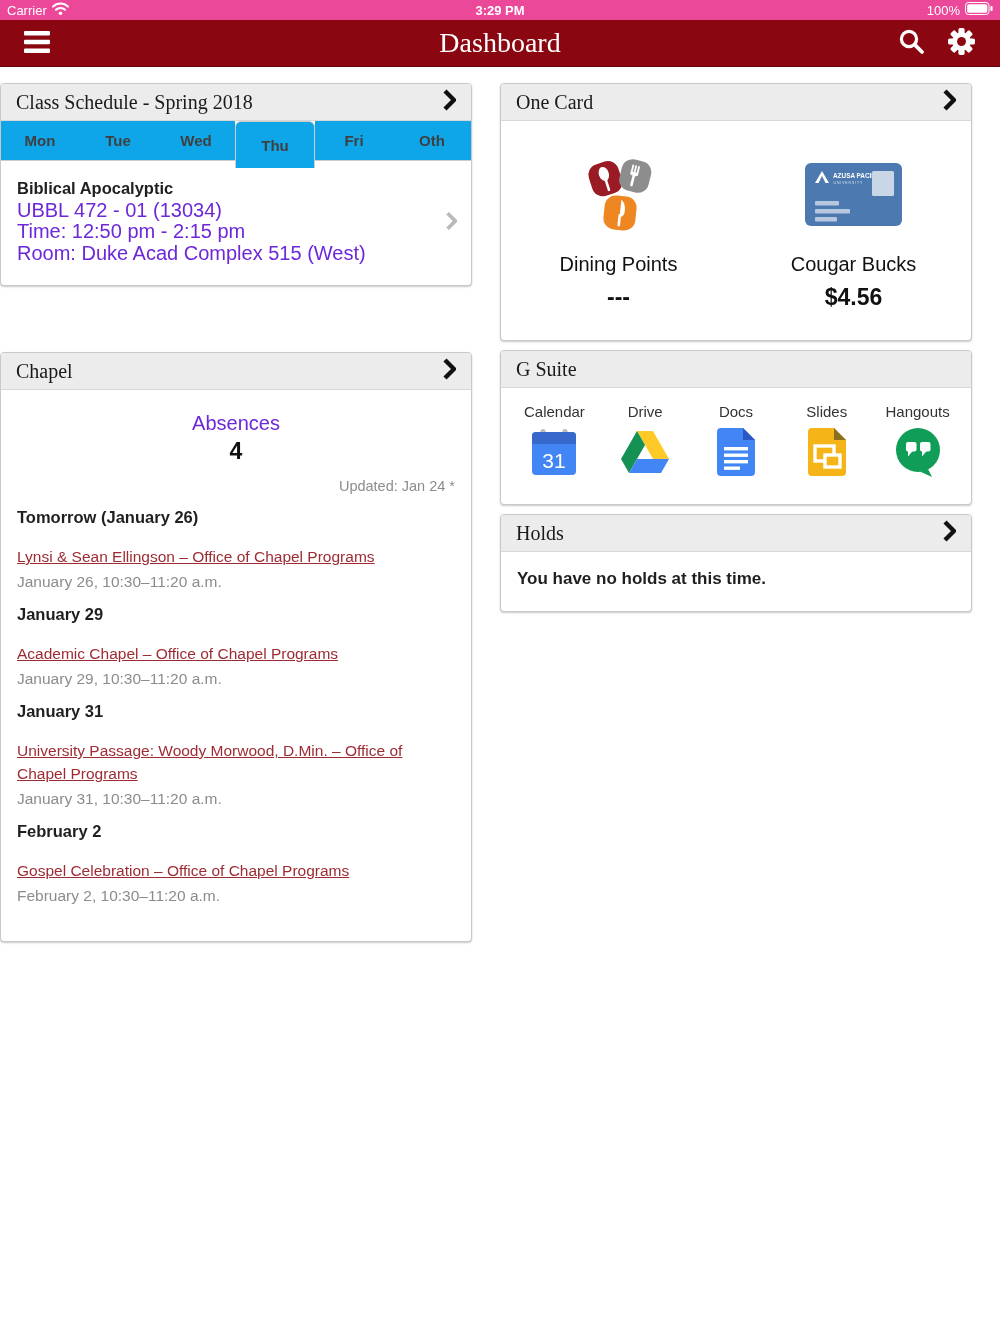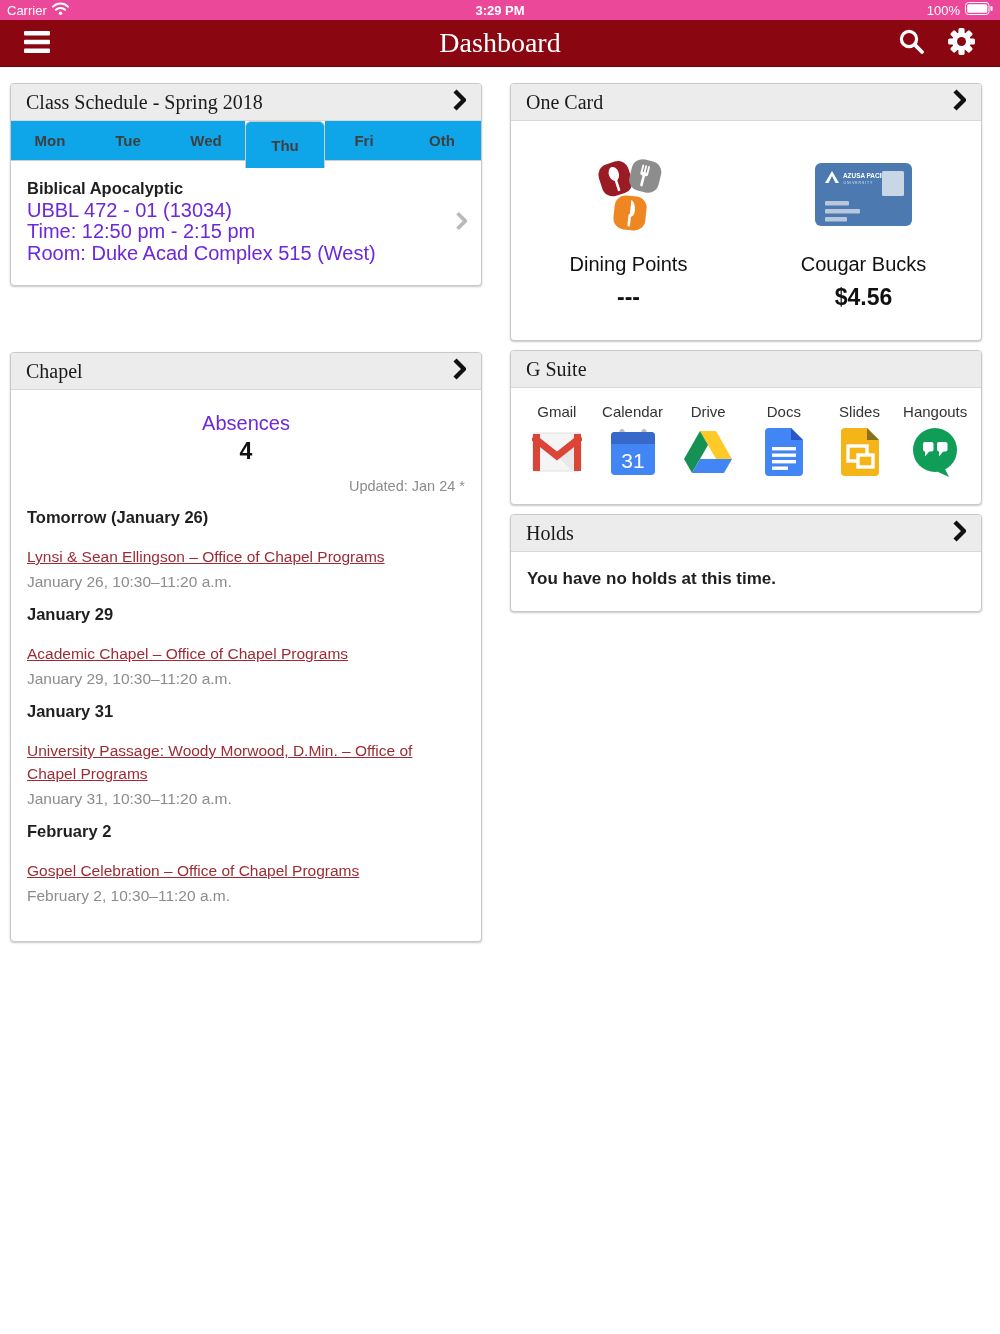--- a/index.html
+++ b/index.html
@@ -24,21 +24,21 @@
     display:flex; align-items:center; padding:0 24px;
     border-bottom:1px solid #6d040d;
   }
   .nav-title{
     position:absolute; left:0; right:0; text-align:center;
     font-family:"Liberation Serif", serif; font-size:28px; color:#fff;
   }
   .icon-btn{ background:none; border:0; padding:0; cursor:pointer; display:flex; align-items:center; justify-content:center; position:relative; z-index:1;}
   .nav-actions{ margin-left:auto; display:flex; gap:22px; position:relative; z-index:1; }
   
-  .content{ padding:16px 10px 0; display:flex; gap:28px; }
+  .content{ padding:16px 0 0; display:flex; gap:28px; }
   .col{ width:472px; display:flex; flex-direction:column; }
   .card{
     background:#fff; border:1px solid #c9c9c9; border-radius:4px;
     box-shadow:0 1px 2px rgba(0,0,0,.22);
   }
   .card-header{
     background:#ececec; border-bottom:1px solid #d8d8d8;
     border-radius:3px 3px 0 0;
     height:37px; display:flex; align-items:center; justify-content:space-between;
     padding:0 15px; cursor:pointer;
@@ -280,32 +280,20 @@
           </div>
         </div>
       </section>
 
       <section class="card mb-sm">
         <header class="card-header">
           <span class="card-title">G Suite</span>
         </header>
         <div class="gsuite-body">
           <div class="gs-app">
-            <div class="gs-label">Gmail</div>
-            <div class="gs-icon">
-              <svg width="50" height="40" viewBox="0 0 50 40">
-                <rect x="1" y="1" width="48" height="38" rx="3" fill="#f5f5f5" stroke="#e0e0e0"></rect>
-                <path d="M25 24 L47 5 L47 38 L39 38 Z" fill="#e8e8e8"></path>
-                <path d="M1 5 L25 24 L49 5" fill="none" stroke="#DB4437" stroke-width="7"></path>
-                <path d="M1 2 L8 2 L8 39 L1 39 Z" fill="#DB4437"></path>
-                <path d="M42 2 L49 2 L49 39 L42 39 Z" fill="#DB4437"></path>
-              </svg>
-            </div>
-          </div>
-          <div class="gs-app">
             <div class="gs-label">Calendar</div>
             <div class="gs-icon">
               <svg width="48" height="48" viewBox="0 0 48 48">
                 <circle cx="13" cy="3.5" r="2.6" fill="#bdbdbd"></circle>
                 <circle cx="35" cy="3.5" r="2.6" fill="#bdbdbd"></circle>
                 <rect x="2" y="4" width="44" height="43" rx="4" fill="#4285F4"></rect>
                 <path d="M2 8 a4 4 0 0 1 4 -4 h36 a4 4 0 0 1 4 4 v8 h-44 Z" fill="#3669c9"></path>
                 <text x="24" y="40" text-anchor="middle" font-family="Liberation Sans, sans-serif" font-size="21" fill="#fff">31</text>
               </svg>
             </div>

